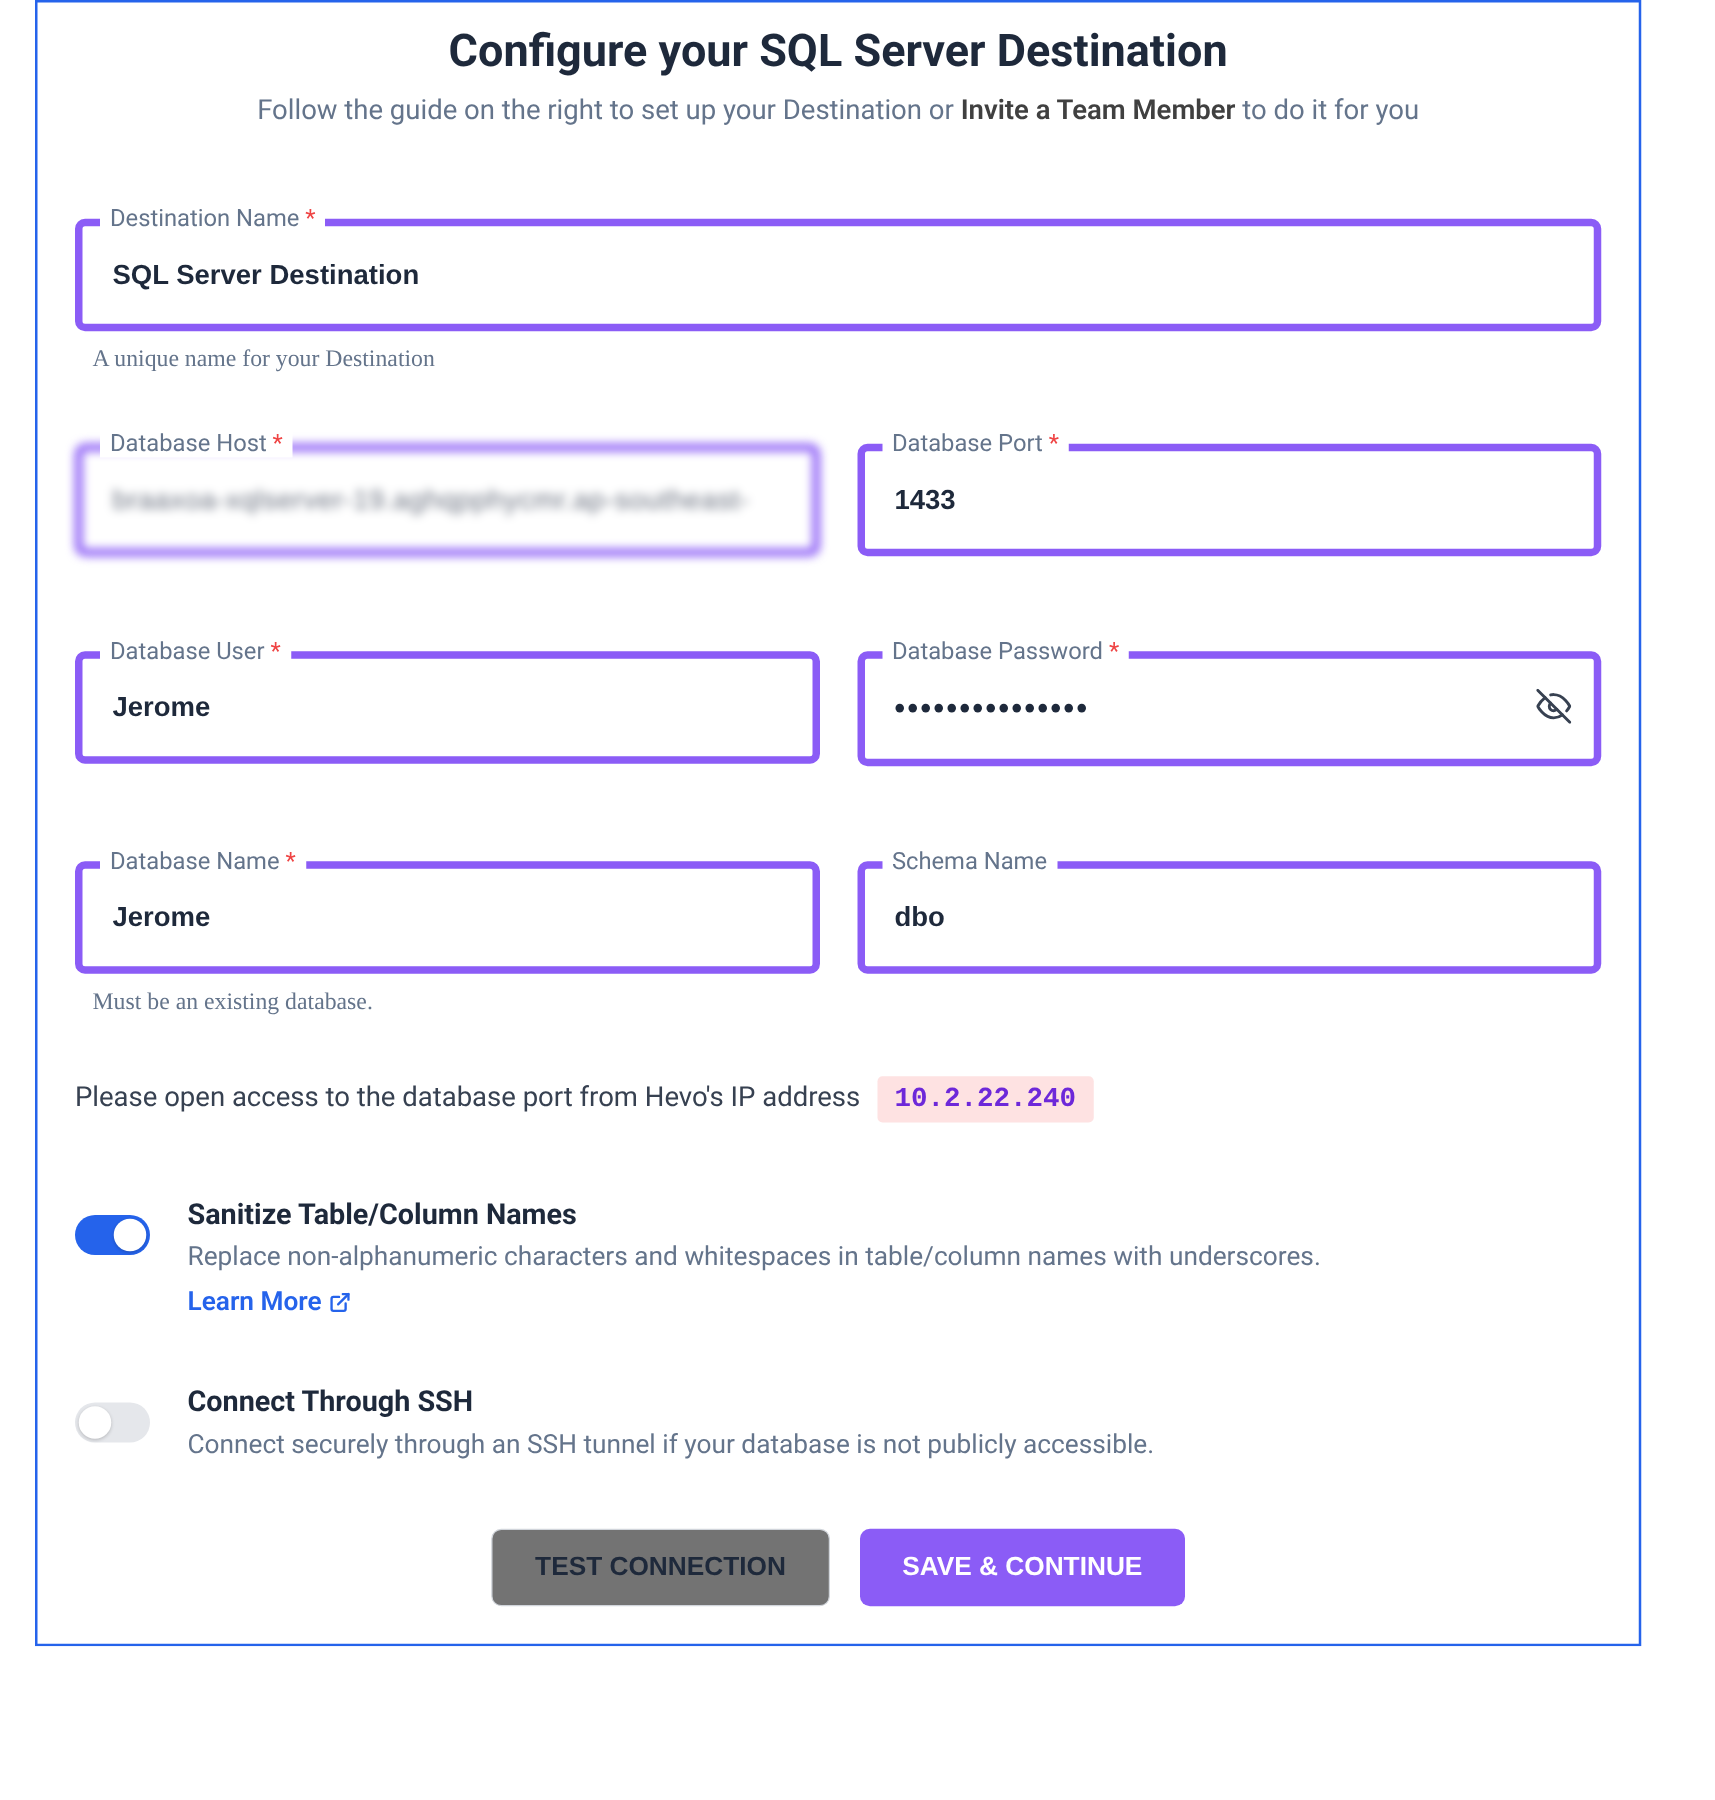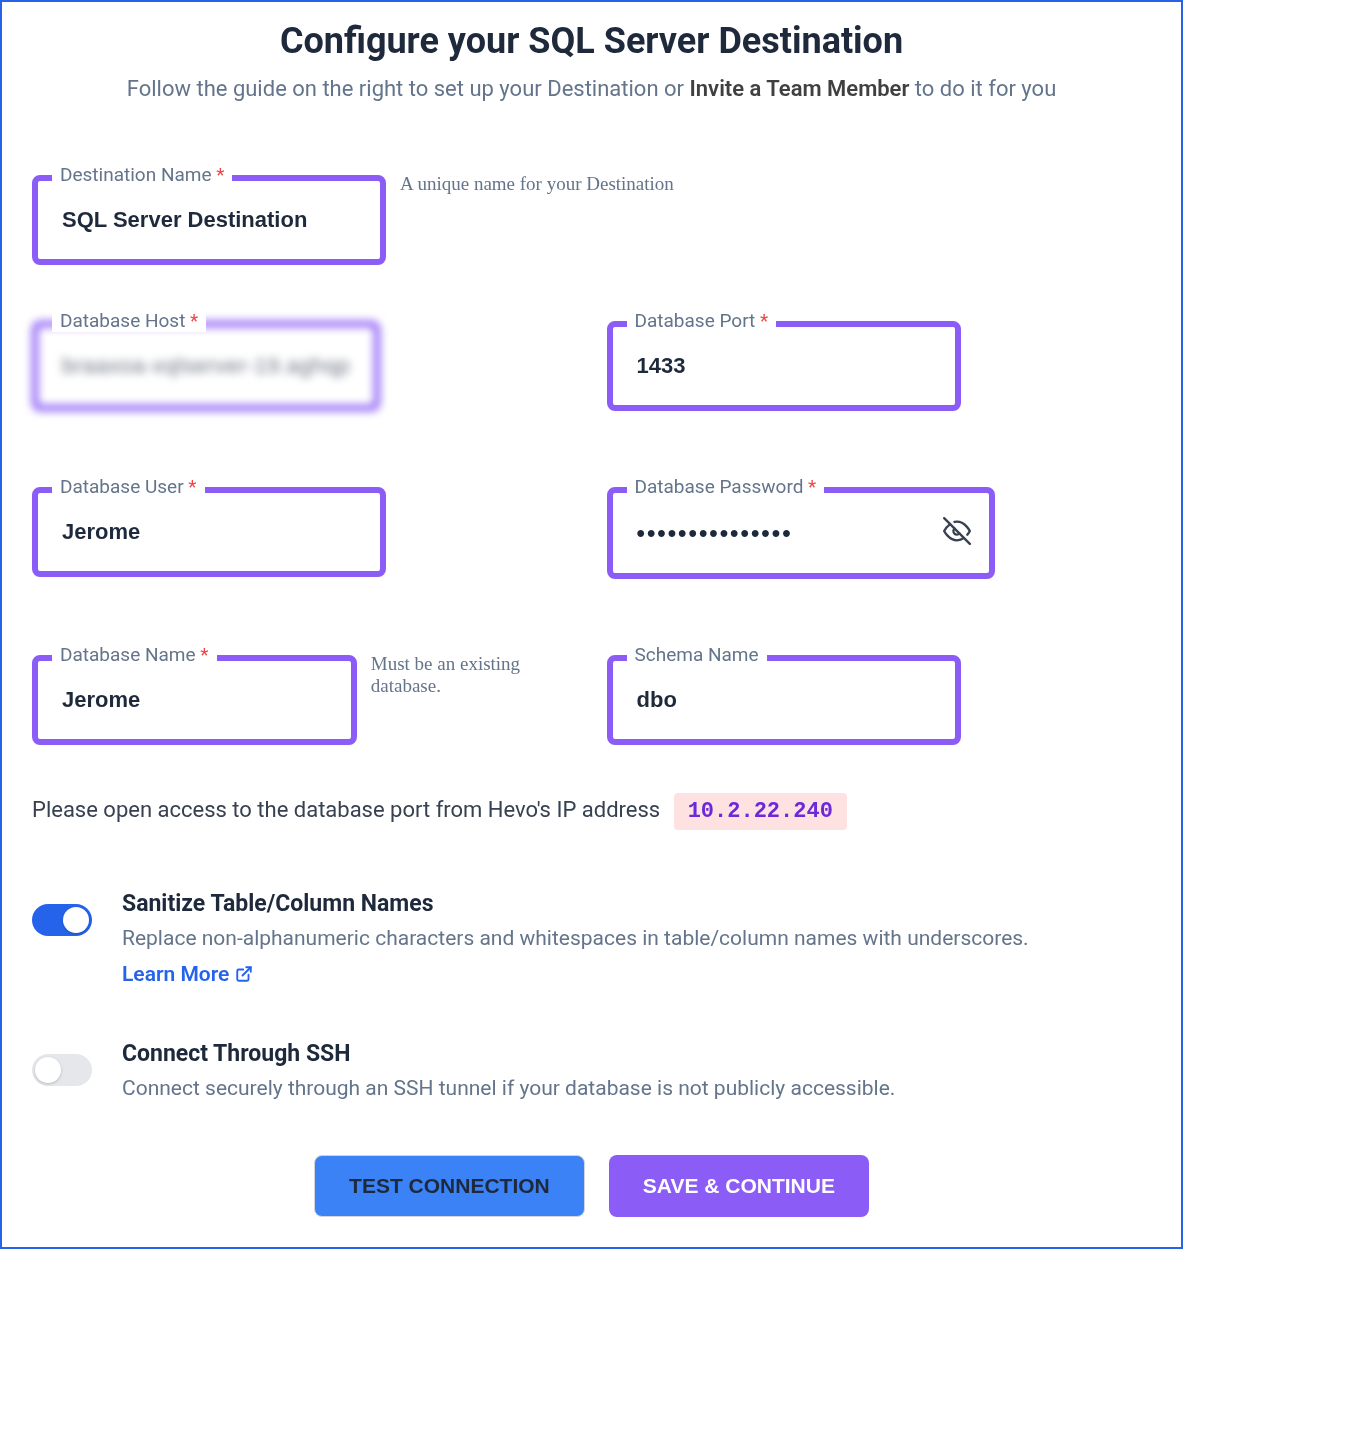--- a/index.html
+++ b/index.html
@@ -2,24 +2,25 @@
 <html><head>
   <meta charset="utf-8">
   <style>
     * { box-sizing: border-box; margin: 0; padding: 0; }
     body {
       font-family: -apple-system, BlinkMacSystemFont, "Segoe UI", Roboto, "Helvetica Neue", Arial, sans-serif;
       background: #fff;
       padding: 0;
     }
     .container {
-      width: 1183px;
+      width: 1285px;
       border: 2px solid #2563eb;
       padding: 18px 30px 30px 30px;
       background: #fff;
+      margin-left: 28px;
     }
     .header {
       text-align: center;
       margin-bottom: 60px;
     }
     .title {
       font-size: 36px;
       font-weight: 700;
       color: #1e293b;
       margin-bottom: 14px;
@@ -34,21 +35,21 @@
       font-weight: 600;
     }
     .form-row {
       display: flex;
       gap: 30px;
       margin-bottom: 12px;
     }
     .form-col {
       flex: 1;
       display: flex;
-      flex-direction: row;
+      flex-direction: column;
     }
     .field-wrapper {
       position: relative;
       margin-top: 14px;
     }
     .field-label {
       position: absolute;
       top: -12px;
       left: 20px;
       background: #fff;
@@ -178,21 +179,21 @@
     }
     .btn {
       padding: 18px 34px;
       border-radius: 8px;
       font-size: 21px;
       font-weight: 700;
       cursor: pointer;
       border: none;
     }
     .btn-outline {
-      background: #3b82f6;
+      background: #737373;
       color: #1e293b;
       border: 1px solid #d1d5db;
     }
     .btn-primary {
       background: #8b5cf6;
       color: #fff;
     }
     .section-gap {
       height: 50px;
     }

